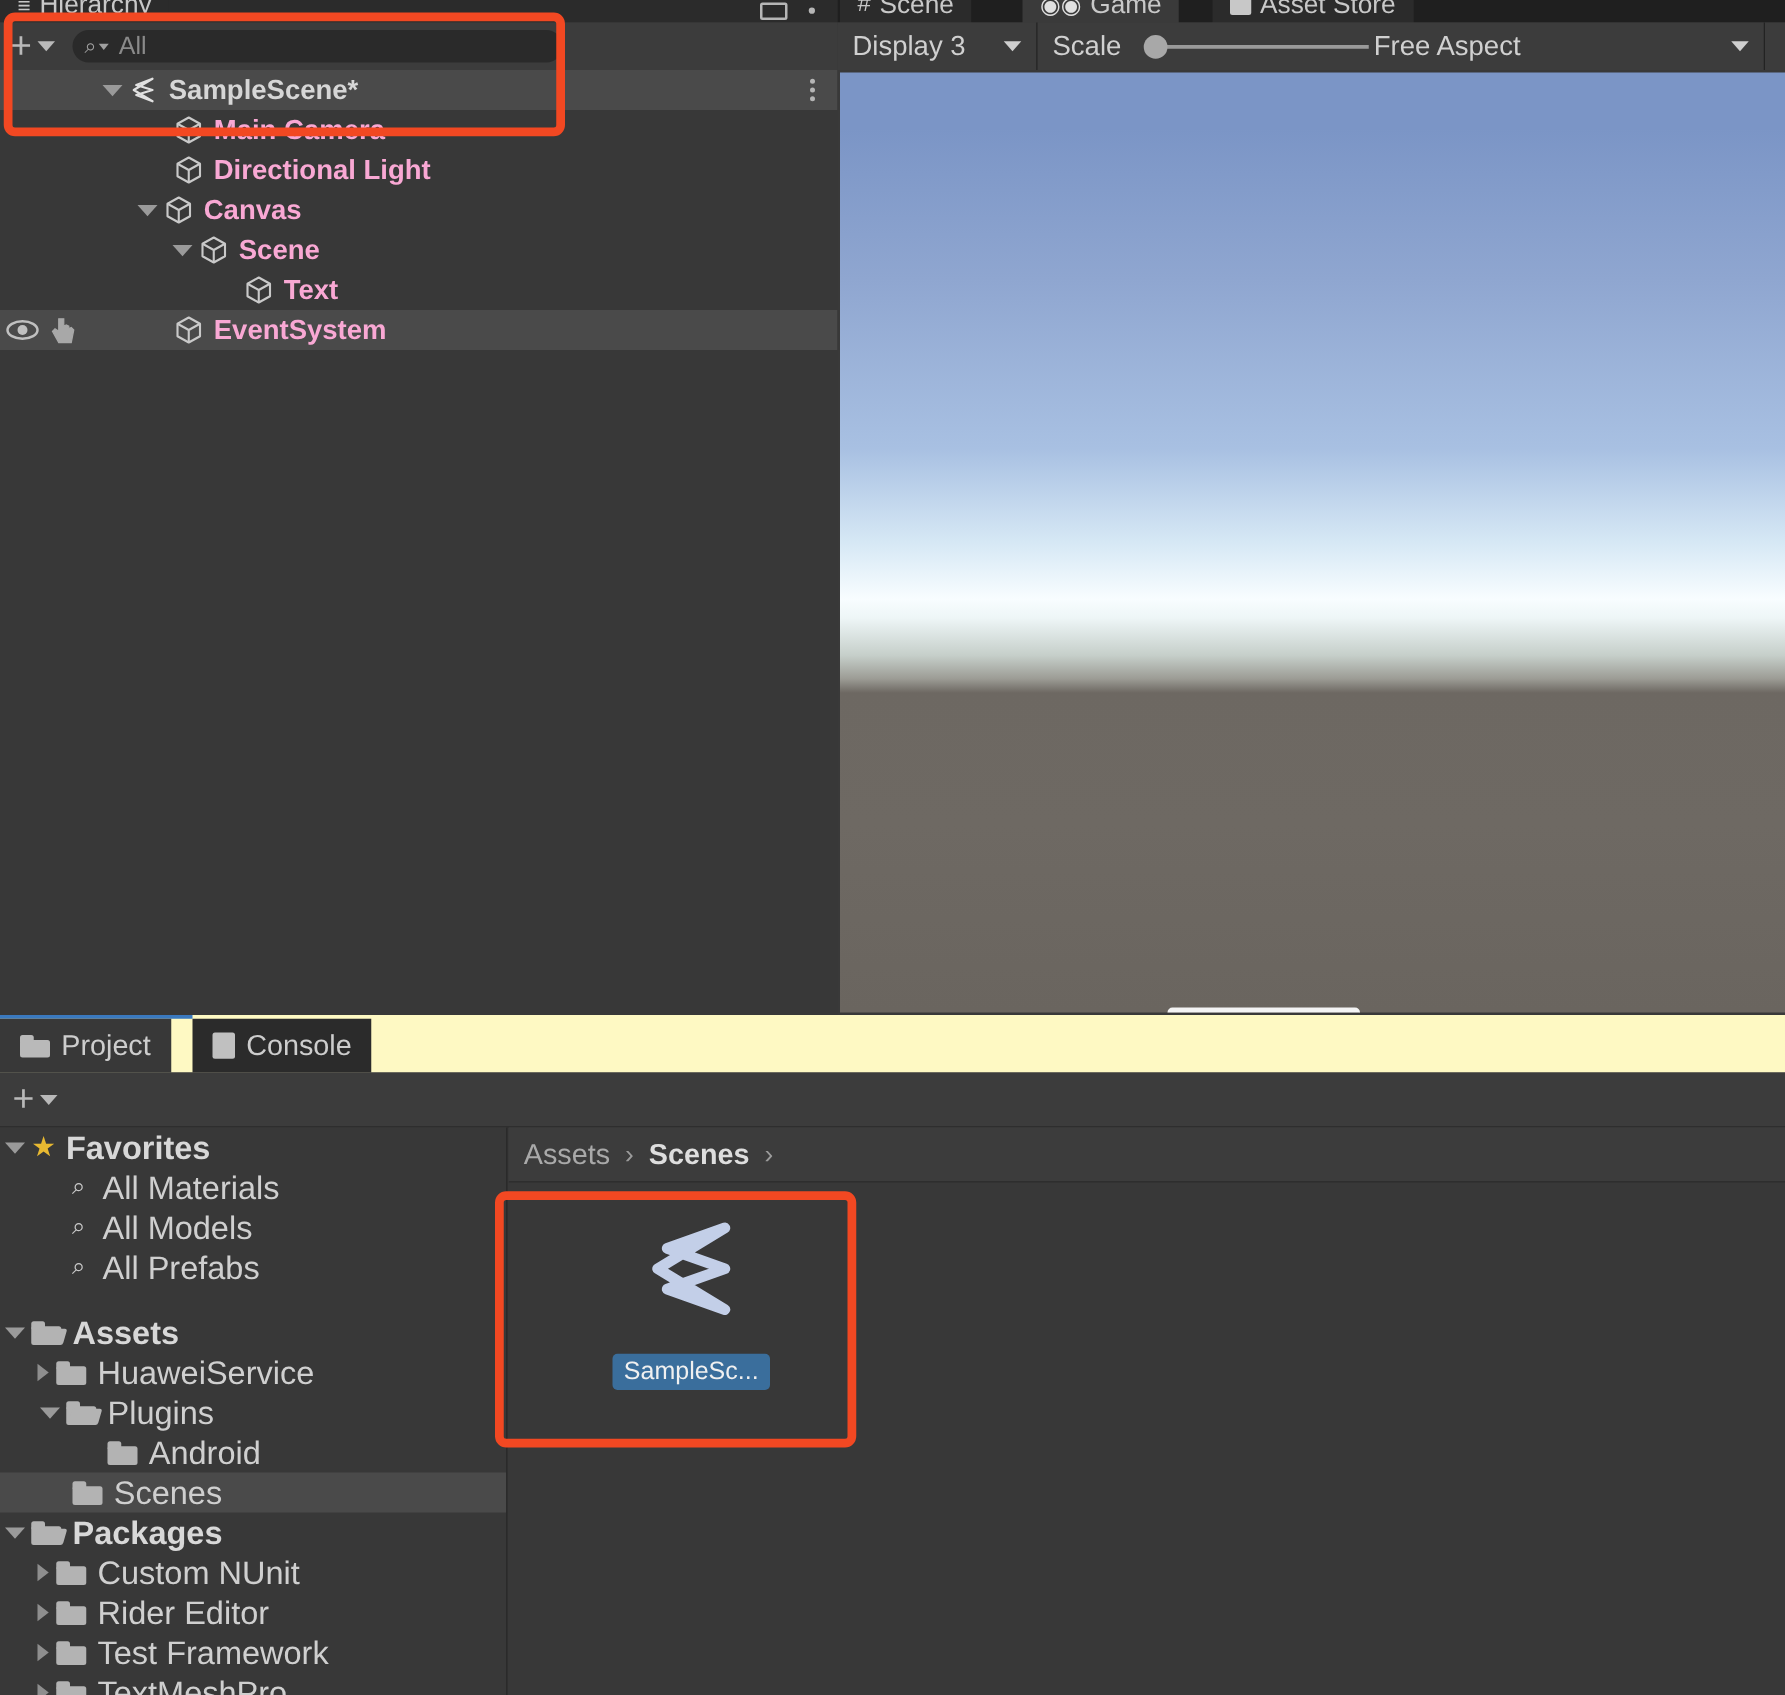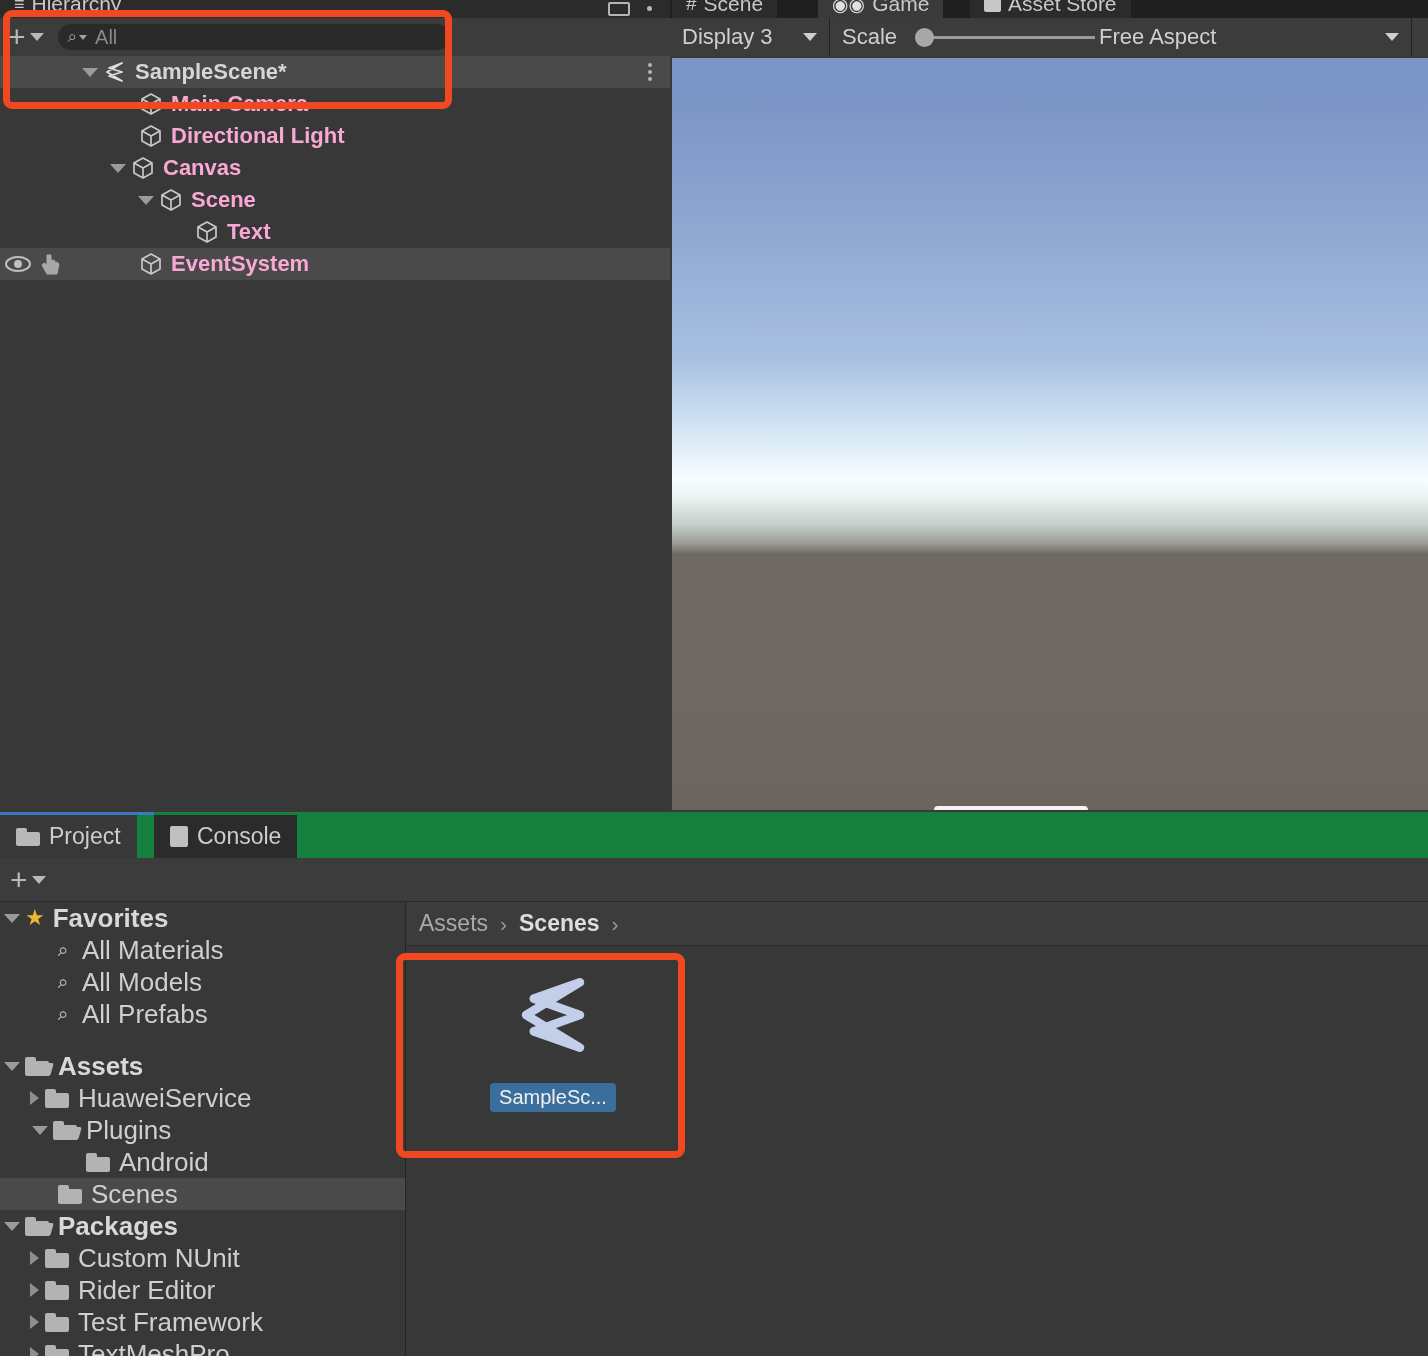--- a/index.html
+++ b/index.html
@@ -118,21 +118,21 @@
     color: #2a2a2a; font-size: 16px;
   }
 
   
   #project {
     position: absolute; left: 0; top: 812px; width: 1428px; height: 544px;
     background: #383838;
   }
   #proj-tabstrip {
     position: absolute; left: 0; top: 0; width: 1428px; height: 46px;
-    background: #15803d;
+    background: #fef9c3;
   }
   #proj-active-line { position:absolute; left:0; top:0; width:154px; height:3px; background:#3a79bf; }
   .ptab {
     position: absolute; top: 3px; height: 43px;
     display: flex; align-items: center; gap: 9px; padding: 0 16px;
     font-size: 23px; color: #cdcdcd; white-space: nowrap;
   }
   .ptab.active { background: #383838; }
   .ptab.inactive { background: #2b2b2b; }
 

